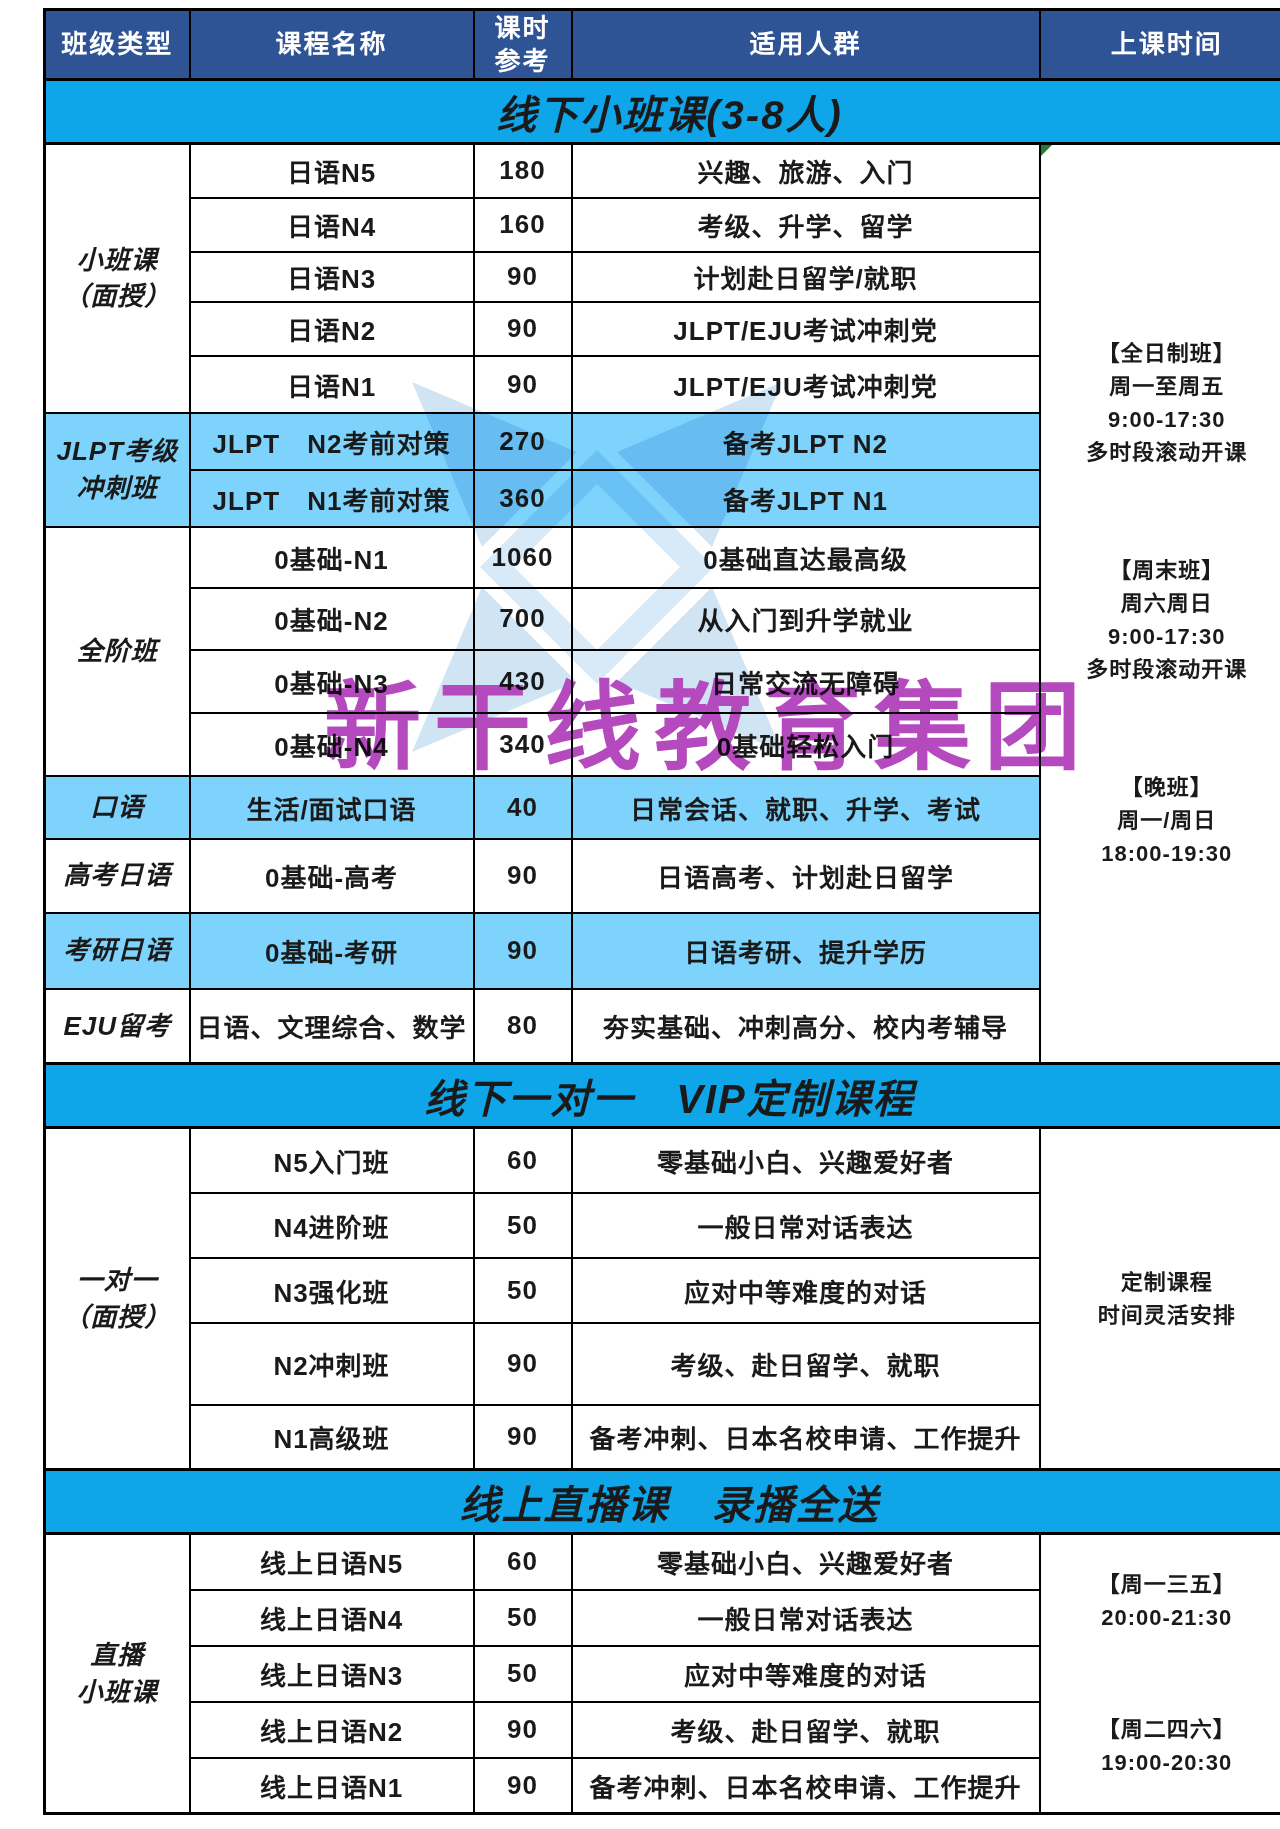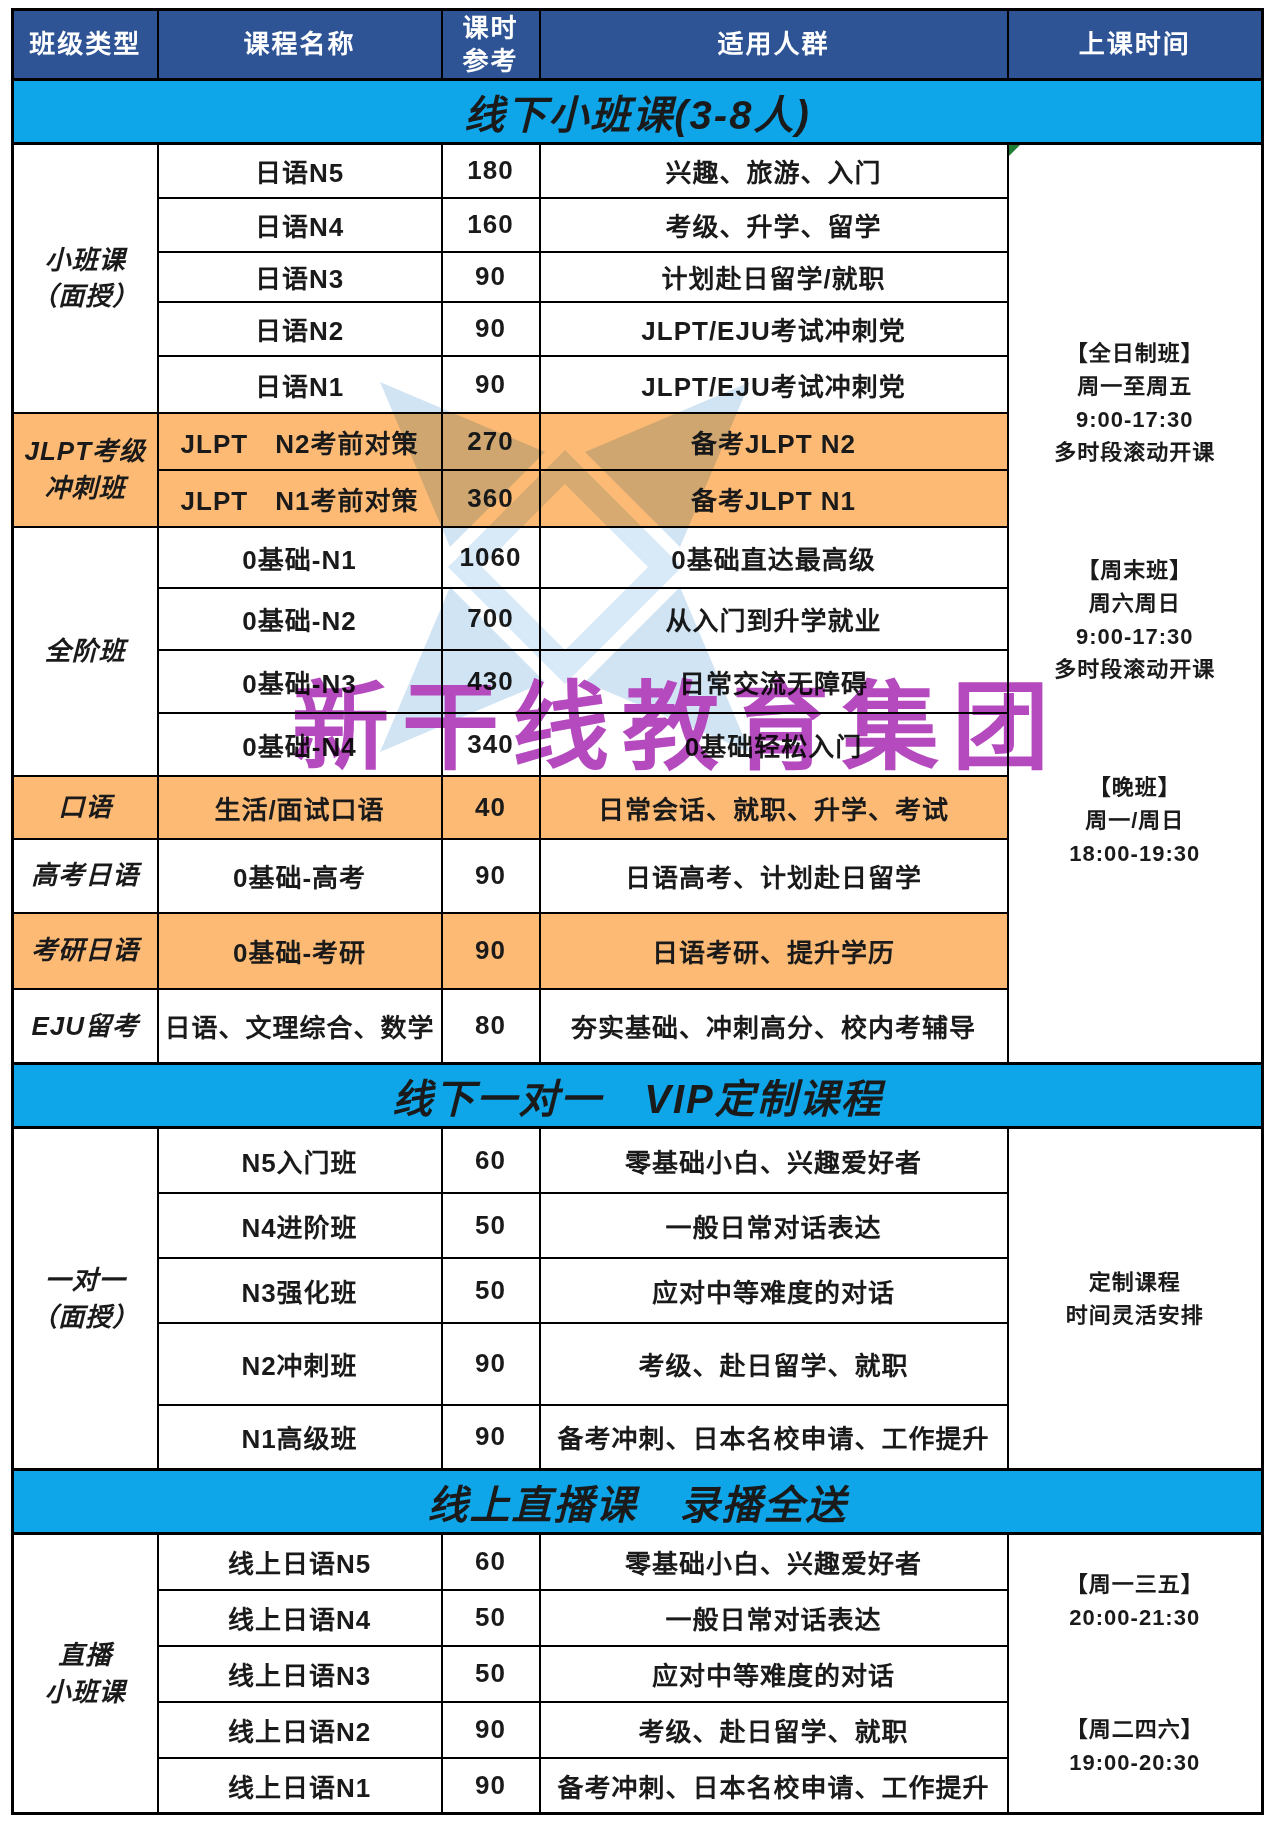--- a/index.html
+++ b/index.html
@@ -1,40 +1,40 @@
 <!DOCTYPE html>
 <html lang="zh-CN"><head>
 <meta charset="utf-8">
 <style>
   html,body{margin:0;padding:0;}
   body{
     width:1280px;height:1829px;background:#ffffff;position:relative;overflow:hidden;
     font-family:"Liberation Sans","DejaVu Sans",sans-serif;color:#1a1a1a;
   }
-  .page{position:absolute;inset:0;}
+  .page{position:absolute;inset:0;margin-left:32px;}
   table.tbl{
     position:absolute;left:11px;top:8px;width:1250px;
     border-collapse:collapse;table-layout:fixed;
     border:3px solid #000;
   }
   td,th{
     border:2px solid #000;text-align:center;vertical-align:middle;
     font-weight:700;font-size:26px;letter-spacing:1px;padding:0 4px;
     overflow:hidden;
   }
   th{
     background:#2E5495;color:#ffffff;font-size:26px;letter-spacing:2px;line-height:1.25;
   }
   .band{
     background:#0ea5e9;font-size:40px;letter-spacing:2px;
     border-top-width:3px;border-bottom-width:3px;font-style:italic;
   }
   .pre{white-space:pre-line;}
   .type{line-height:1.4;font-style:italic;}
-  tr.blue > td{background:#fdba74;}
+  tr.blue > td{background:#7dd3fc;}
   td.sched{position:relative;padding:0;}
   .sched-inner{
     display:flex;flex-direction:column;justify-content:center;align-items:center;
     height:100%;gap:85px;
   }
   .sched-inner.tight{gap:79px;}
   .sblock{white-space:pre-line;line-height:1.5;font-size:22px;letter-spacing:1px;}
   .corner{
     position:absolute;top:0;left:0;width:0;height:0;
     border-top:11px solid #1E7E34;border-right:11px solid transparent;

